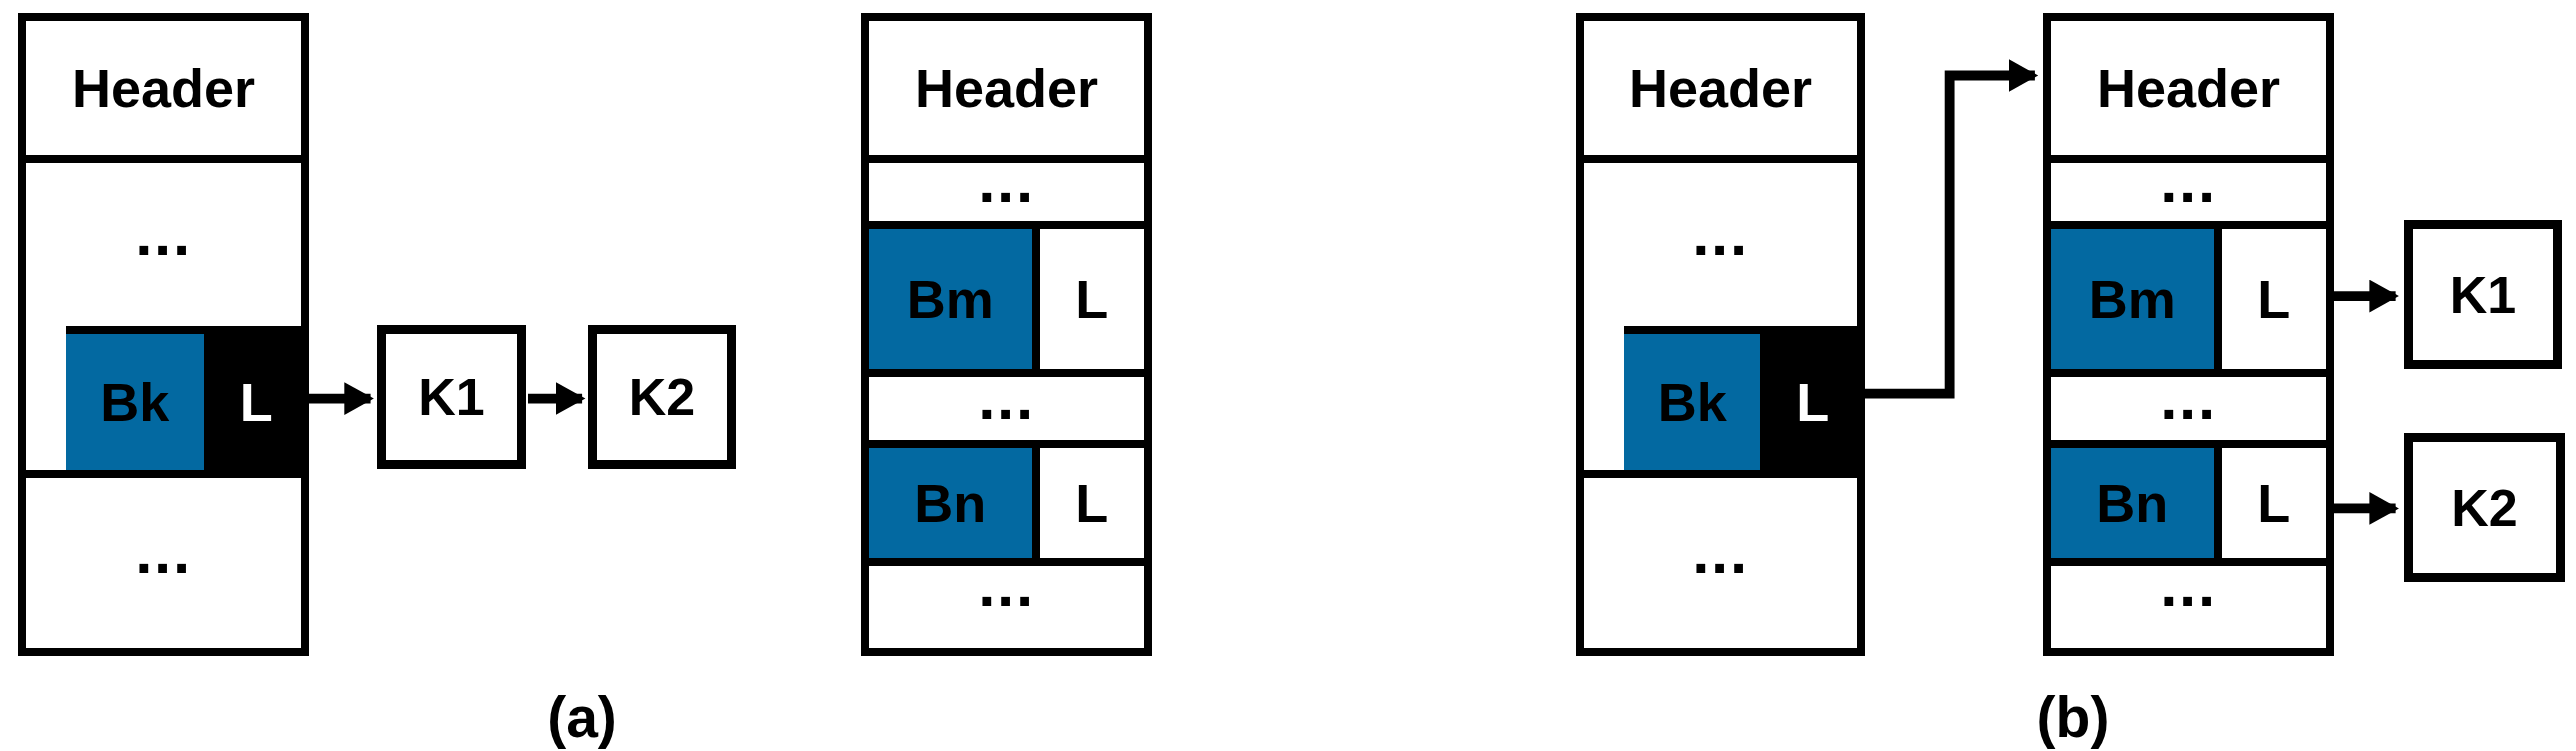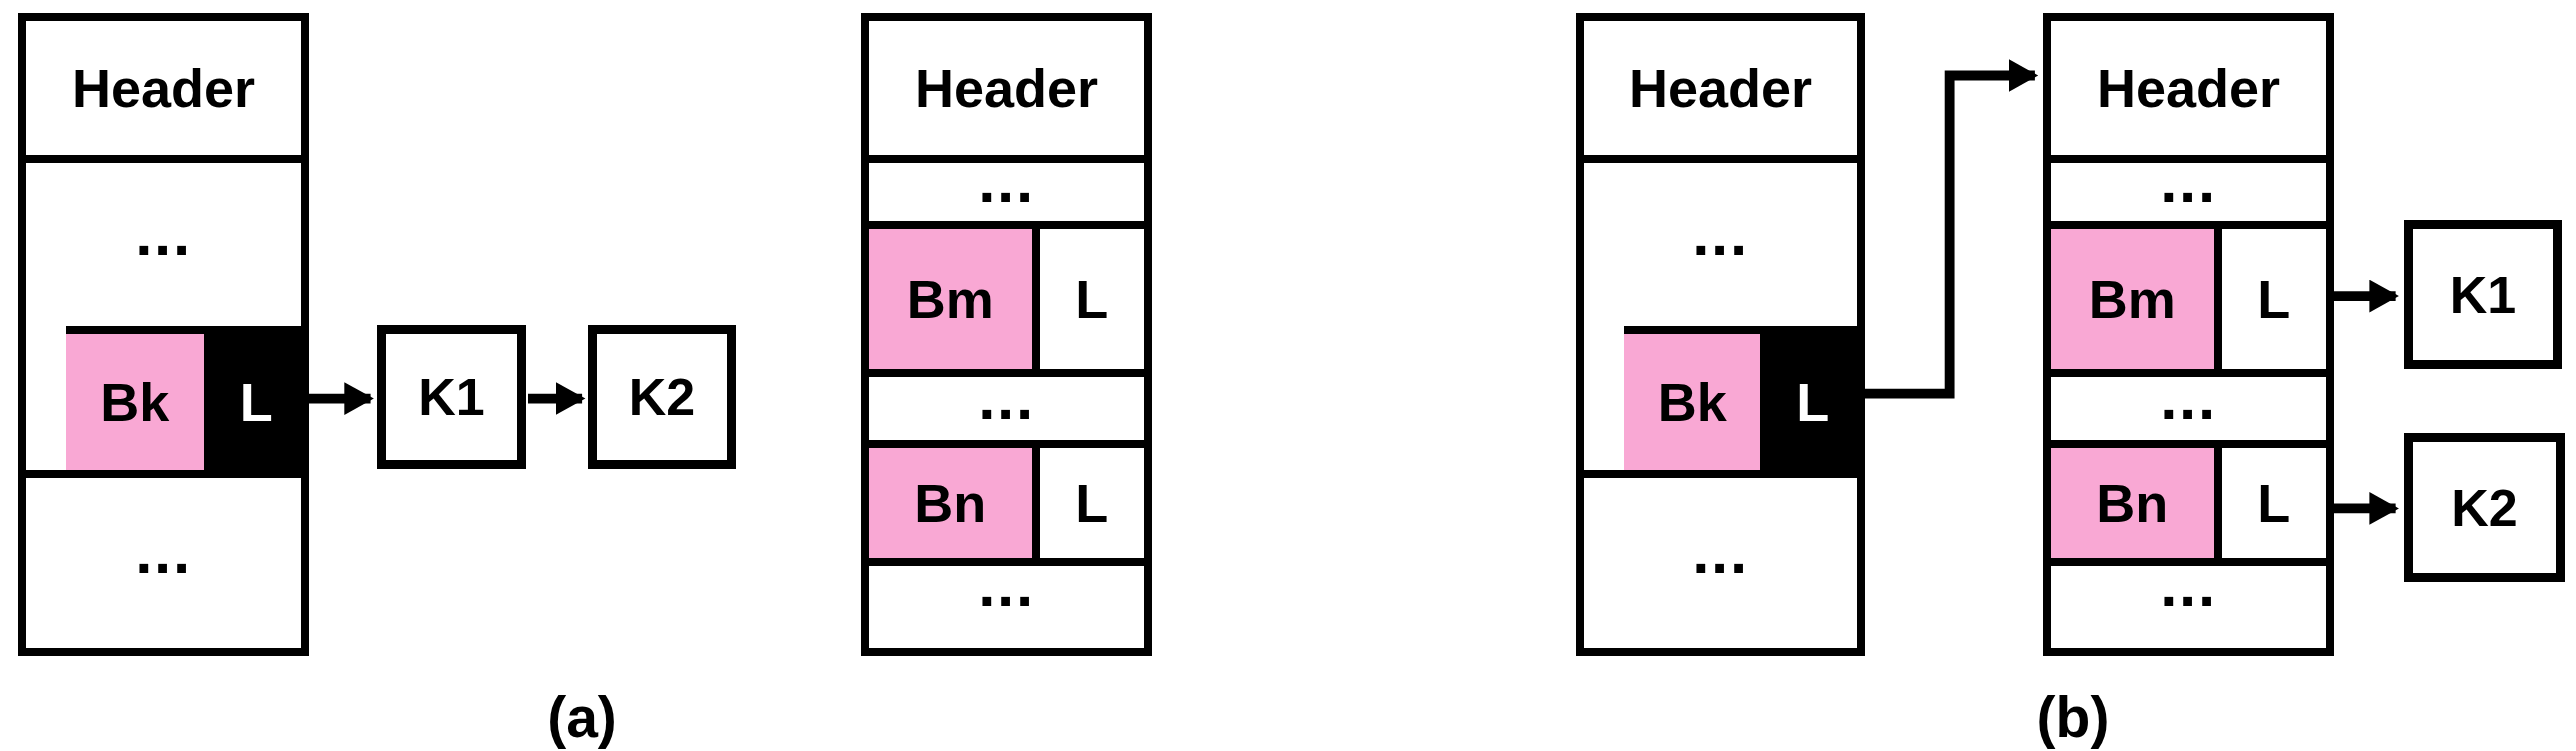--- a/index.html
+++ b/index.html
@@ -55,21 +55,21 @@
   .entry { padding: 0; justify-content: stretch; align-items: stretch; }
   .cell {
     display: flex;
     align-items: center;
     justify-content: center;
     box-sizing: border-box;
   }
   .cell.bucket {
     flex: 0 0 62%;
     border-right: 8.2px solid #000000;
-    background: #f9a8d4;
+    background: #0369a1;
   }
   .cell.link { flex: 1 1 auto; background: #ffffff; }
   .entry.dark .cell.link { background: #000000; color: #ffffff; }
 
   .txt  { font-size: 54px; line-height: 1; }
   .dots {
     font-size: 62px;
     line-height: 1;
     transform: translateY(-0.18em);
     letter-spacing: 1.6px;

